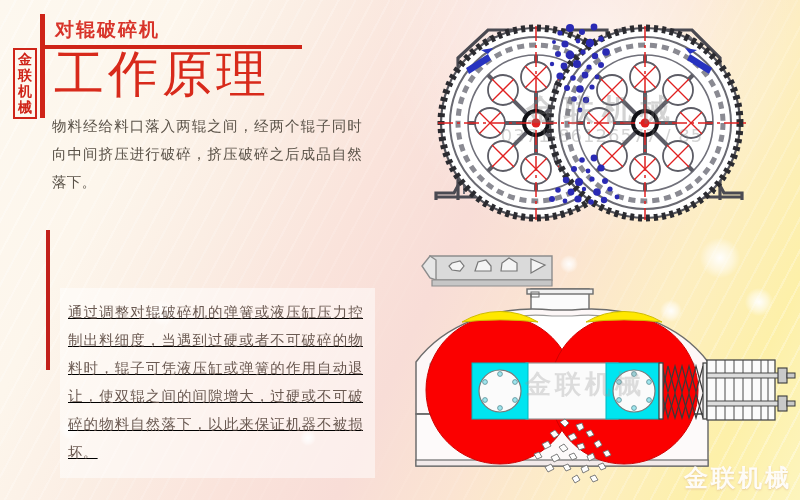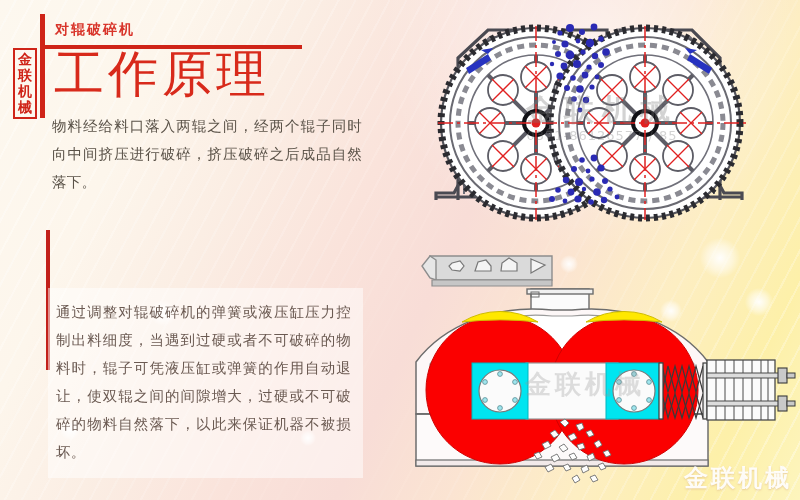--- a/index.html
+++ b/index.html
@@ -30,21 +30,21 @@
   }
   .bokeh { position:absolute; border-radius:50%; pointer-events:none;
     background:radial-gradient(circle, rgba(255,255,255,.95) 0%, rgba(255,255,255,.45) 45%, rgba(255,255,255,0) 72%); }
 
   
   #header { position:absolute; left:0; top:0; width:420px; height:120px; }
   .vbar-main { position:absolute; left:40px; top:14px; width:5px; height:104px; background:#cf2418; }
   .hline { position:absolute; left:40px; top:45px; width:262px; height:4px; background:#cf2418; }
   #kicker {
     position:absolute; left:55px; top:16px;
-    font-size:14px; font-weight:bold; color:#d8342a;
+    font-size:19px; font-weight:bold; color:#d8342a;
     letter-spacing:2px; line-height:26px; white-space:nowrap;
   }
   #maintitle {
     position:absolute; left:54px; top:46px;
     font-size:50px; font-weight:normal; color:#d82a1b;
     letter-spacing:4px; line-height:56px; white-space:nowrap;
   }
   #brandbox {
     position:absolute; left:13px; top:48px;
     width:24px; border:2px solid #cf2418;
@@ -52,36 +52,37 @@
   }
   #brandbox .ch {
     display:block; font-size:14px; font-weight:bold; color:#cf2418;
     line-height:16px; letter-spacing:0;
   }
 
   
   .card { position:absolute; }
   #card1 { left:52px; top:112px; width:310px; }
   #card2 {
-    left:48px; top:288px; width:315px;
+    left:60px; top:288px; width:315px;
     background:rgba(255,255,255,0.50);
     padding:10px 12px 12px 8px;
+    text-decoration:underline;
   }
   .para { font-size:14.5px; line-height:28px; color:#5a5248; letter-spacing:.3px; text-align:justify; }
   #card2 .para { color:#6b5a52; }
   .vbar-accent { position:absolute; left:46px; top:230px; width:4px; height:140px; background:#c2201a; }
 
   
   #diagram1 { position:absolute; left:402px; top:8px; width:398px; height:222px; }
   #diagram1 .wmk {
     position:absolute; left:50px; top:86px; width:300px;
     text-align:center; pointer-events:none; z-index:6;
   }
   #diagram1 .wmk .wl1 { font-size:30px; font-weight:bold; color:rgba(120,120,120,.33); letter-spacing:8px; line-height:32px; }
-  #diagram1 .wmk .wl2 { font-size:13px; color:rgba(120,120,120,.33); letter-spacing:1px; line-height:20px; }
+  #diagram1 .wmk .wl2 { font-size:18px; color:rgba(120,120,120,.33); letter-spacing:1px; line-height:20px; }
 
   
   #diagram2 { position:absolute; left:400px; top:232px; width:400px; height:268px; }
   #diagram2 .wmk-in {
     position:absolute; left:40px; top:135px; width:290px; text-align:center;
     font-size:26px; font-weight:bold; color:rgba(150,150,150,.30);
     letter-spacing:4px; pointer-events:none; z-index:7;
   }
   #wmk-corner {
     position:absolute; right:8px; bottom:6px; z-index:9;

